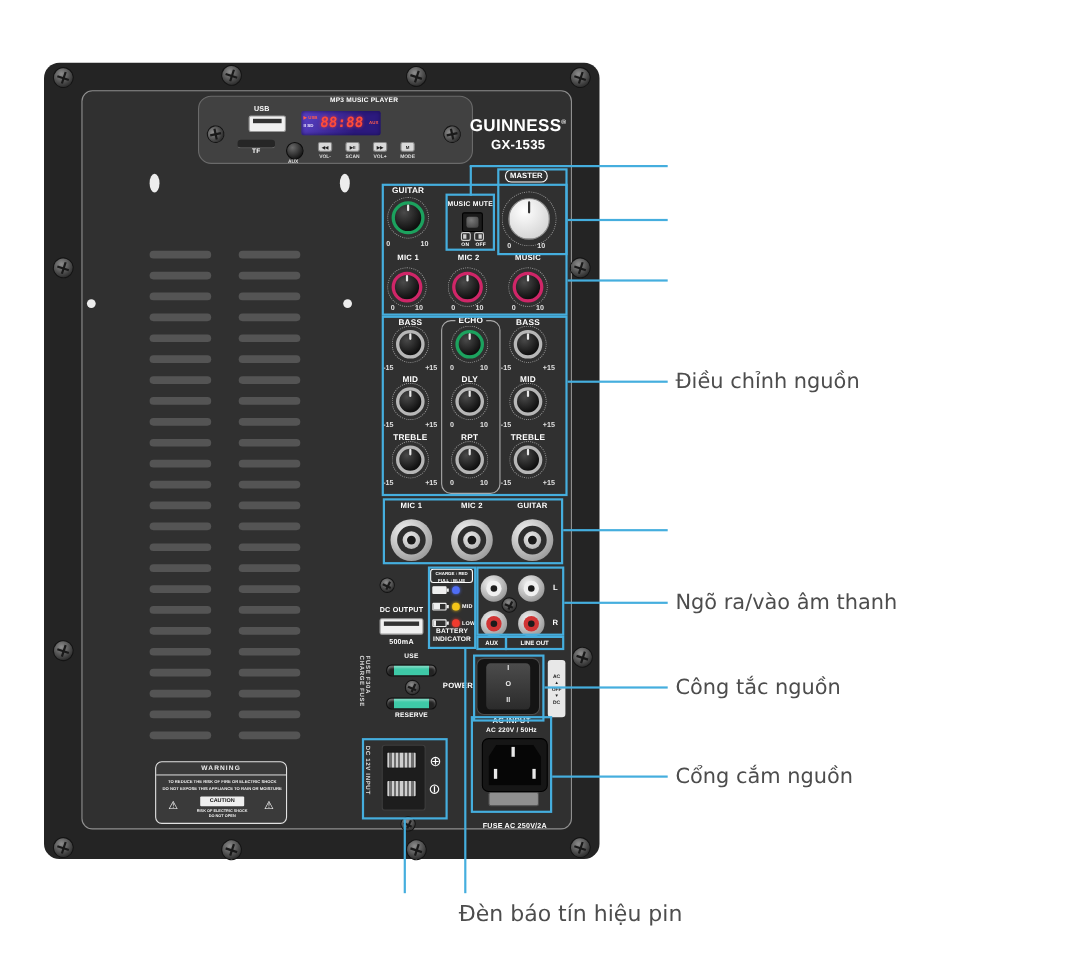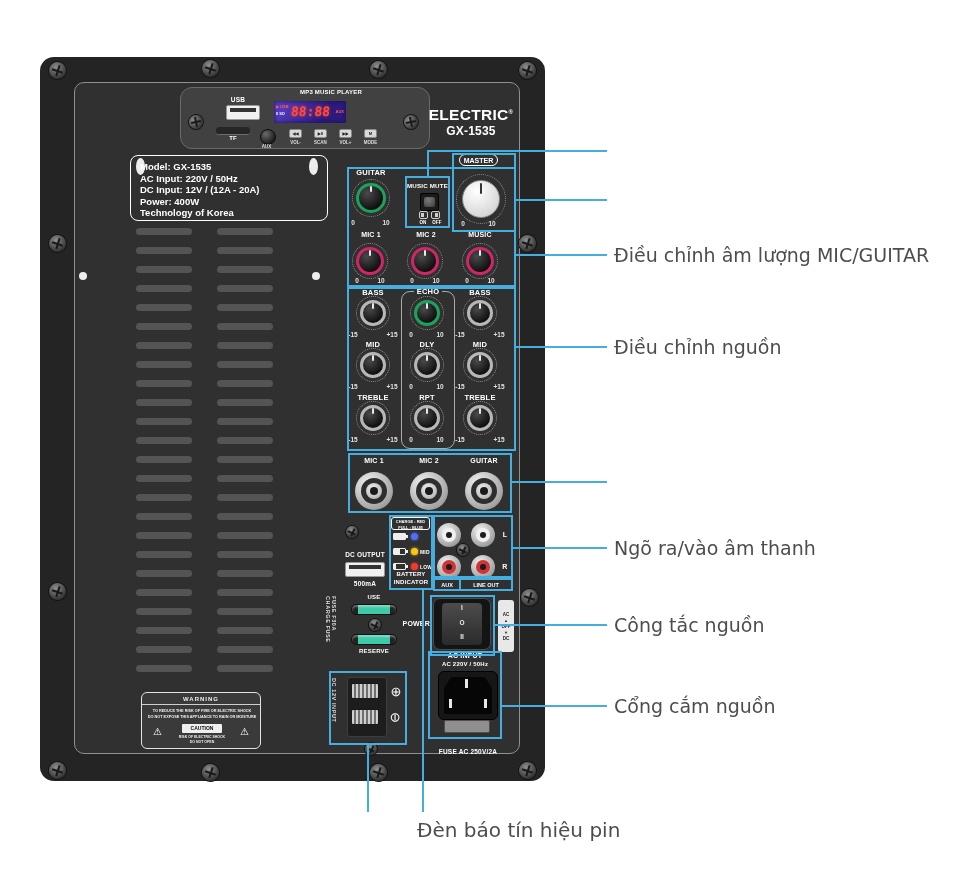--- a/index.html
+++ b/index.html
@@ -172,30 +172,23 @@
     <div class="mbtn" style="left:133px;top:41px;">▶II</div>
     <div class="mbtn" style="left:158px;top:41px;">▶▶</div>
     <div class="mbtn" style="left:183px;top:41px;">M</div>
     <div class="mbl" style="left:105px;top:52px;">VOL-</div>
     <div class="mbl" style="left:130px;top:52px;">SCAN</div>
     <div class="mbl" style="left:155px;top:52px;">VOL+</div>
     <div class="mbl" style="left:180px;top:52px;">MODE</div>
   </div>
 
   <div class="plabel" style="left:423px;top:106px;width:96px;font-size:15.5px;letter-spacing:.3px;">
-    <span>ELECTRIC</span><sup style="font-size:6px;">®</sup></div>
+    <span>GUINNESS</span><sup style="font-size:6px;">®</sup></div>
   <div class="plabel" style="left:423px;top:124px;width:96px;font-size:12px;">GX-1535</div>
 
-  <div class="specbox">
-    <div><span>Model:</span> <span>GX-1535</span></div>
-    <div>AC Input: 220V / 50Hz</div>
-    <div>DC Input: 12V / (12A - 20A)</div>
-    <div>Power: 400W</div>
-    <div>Technology of Korea</div>
-  </div>
 
   <div class="plabel" style="left:348px;top:168px;width:46px;font-size:7.5px;">GUITAR</div>
   <div class="knob k30" style="left:356px;top:183px;">
       <i class="ticks"></i>
       <i class="ptr"></i>
     </div>
   <div class="scale" style="left:348px;top:219px;width:10px;">0</div>
   <div class="scale" style="left:380px;top:219px;width:12px;">10</div>
 
   <div class="plabel" style="left:403px;top:182px;width:49px;font-size:6.2px;">MUSIC MUTE</div>
@@ -435,21 +428,20 @@
   <div class="aline" style="left:516px;top:199px;width:91px;height:2px;"></div>
   <div class="aline" style="left:516px;top:254px;width:91px;height:2px;"></div>
   <div class="aline" style="left:516px;top:346px;width:91px;height:2px;"></div>
   <div class="aline" style="left:512px;top:481px;width:95px;height:2px;"></div>
   <div class="aline" style="left:513px;top:547px;width:94px;height:2px;"></div>
   <div class="aline" style="left:495px;top:624px;width:112px;height:2px;"></div>
   <div class="aline" style="left:502px;top:705px;width:105px;height:2px;"></div>
   <div class="aline" style="left:367px;top:745px;width:2px;height:67px;"></div>
   <div class="aline" style="left:422px;top:590px;width:2px;height:222px;"></div>
 
-  <div class="cap" style="top:245px;">Điều chỉnh âm lượng MIC/GUITAR</div>
   <div class="cap" style="top:337px;">Điều chỉnh nguồn</div>
   <div class="cap" style="top:538px;">Ngõ ra/vào âm thanh</div>
   <div class="cap" style="top:615px;">Công tắc nguồn</div>
   <div class="cap" style="top:696px;">Cổng cắm nguồn</div>
   <div class="capb" style="left:417px;">Đèn báo tín hiệu pin</div>
 
 <div class="vent" style="left: 136px; top: 228px;"></div>
     <div class="vent" style="left: 136px; top: 247px;"></div>
     <div class="vent" style="left: 136px; top: 266px;"></div>
     <div class="vent" style="left: 136px; top: 285px;"></div>

